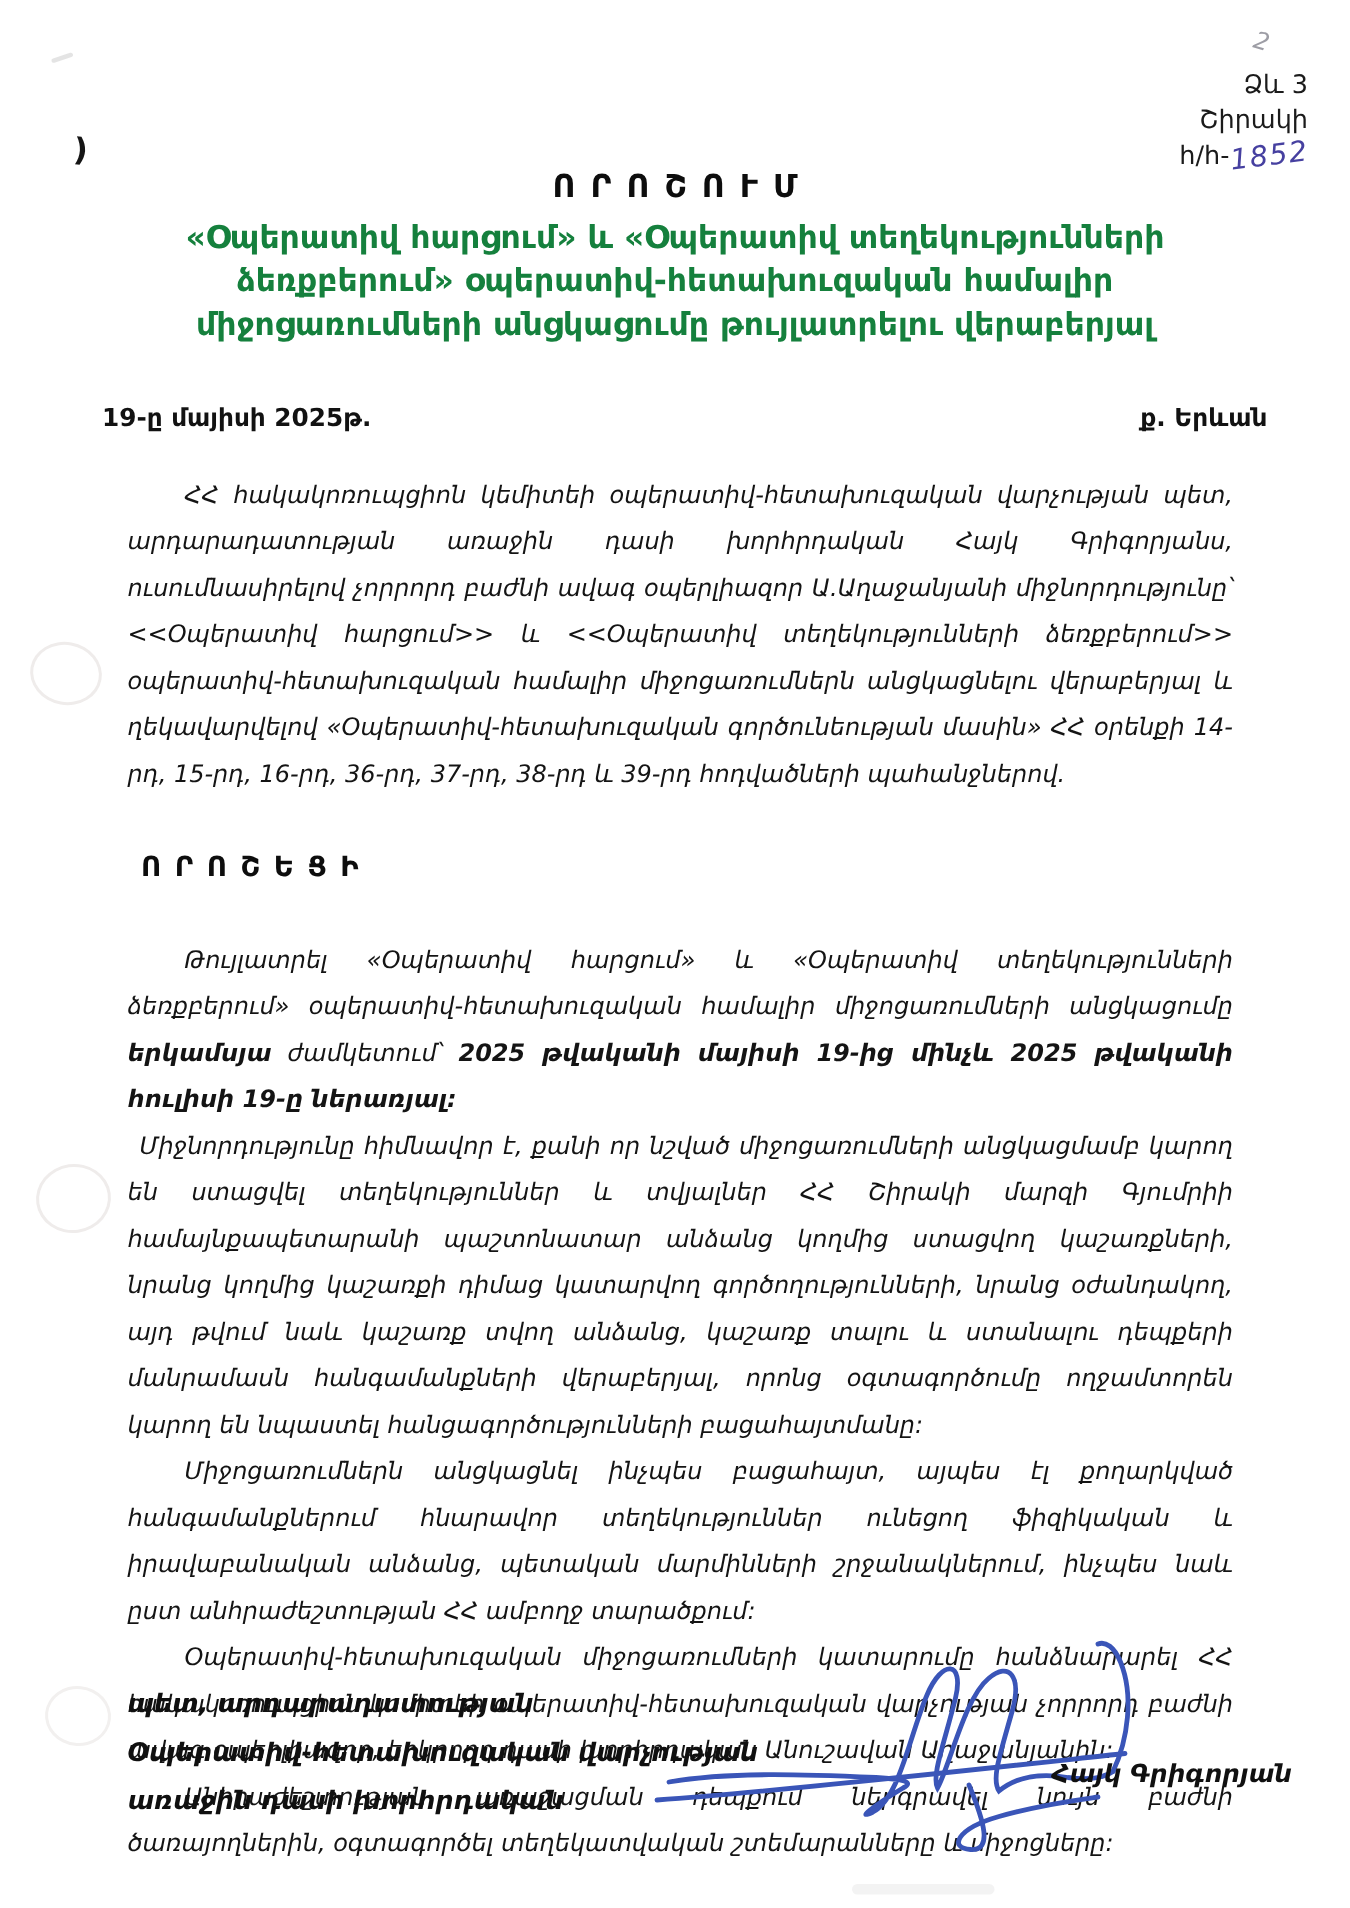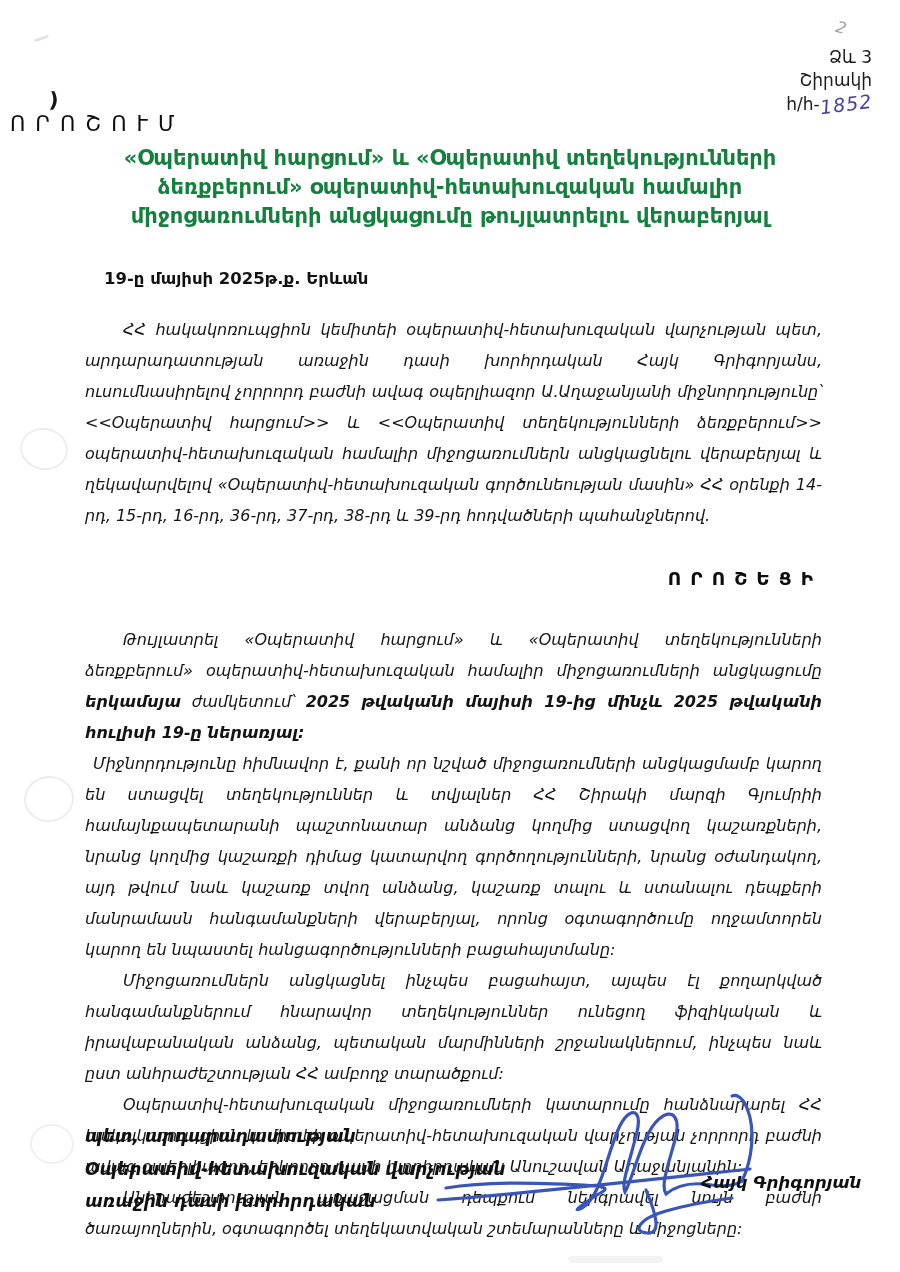--- a/index.html
+++ b/index.html
@@ -23,40 +23,40 @@
   
   .paren-mark { position:absolute; left:49px; top:88px; font-size:21px; font-weight:bold; color:#151515; transform:rotate(4deg); }
   .tl-dash { position:absolute; left:34px; top:37px; width:15px; height:3px; background:#d9d9d9; transform:rotate(-18deg); opacity:.7; border-radius:2px; }
   .hole { position:absolute; border:2px solid #efeceb; border-radius:50%; }
   .hole1 { left:20px; top:428px; width:44px; height:38px; transform:rotate(10deg); }
   .hole2 { left:24px; top:776px; width:46px; height:42px; transform:rotate(-8deg); }
   .hole3 { left:30px; top:1124px; width:40px; height:36px; transform:rotate(6deg); border-color:#f2f0ef; }
   .smudge { position:absolute; left:568px; top:1256px; width:95px; height:7px; background:#ececec; opacity:.65; border-radius:4px; }
   
   .doc-title {
-    margin:112px 0 0 0; font-size:21px; font-weight:normal;
+    margin:112px 0 0 0; text-align:center; font-size:21px; font-weight:bold;
     letter-spacing:10px; padding-left:10px; color:#0d0d0d;
   }
   .doc-subtitle {
     margin:8px auto 0 auto; width:756px; text-align:center; font-weight:bold;
     font-size:21px; line-height:29px; color:#15803d;
   }
   .date-row {
-    display:flex; margin:38px 55px 0 104px;
+    display:flex; justify-content:space-between; margin:38px 55px 0 68px;
     font-weight:bold; font-size:16.5px;
   }
   .body-text {
     margin:26px 78px 0 85px; font-size:16px; line-height:31px;
     text-align:justify; color:#141414;
   }
   .body-text p { margin:0;font-style:italic; }
   .ind { text-indent:38px; }
   .ind-sm { text-indent:8px; }
   .decided-heading {
-    text-align:right; font-size:18.5px; font-weight:bold; letter-spacing:9px;
+    text-align:left; font-size:18.5px; font-weight:bold; letter-spacing:9px;
     padding-left:9px; margin:32px 0 30px 0; color:#0d0d0d;
   }
   
   .sig-titles {
     position:absolute; left:85px; top:1120px; font-size:17px; font-weight:bold;
     font-style:italic; line-height:32.5px; color:#101010;
   }
   .sig-name {
     position:absolute; left:701px; top:1173px; font-size:16.5px;
     font-weight:bold; font-style:italic; color:#101010;

